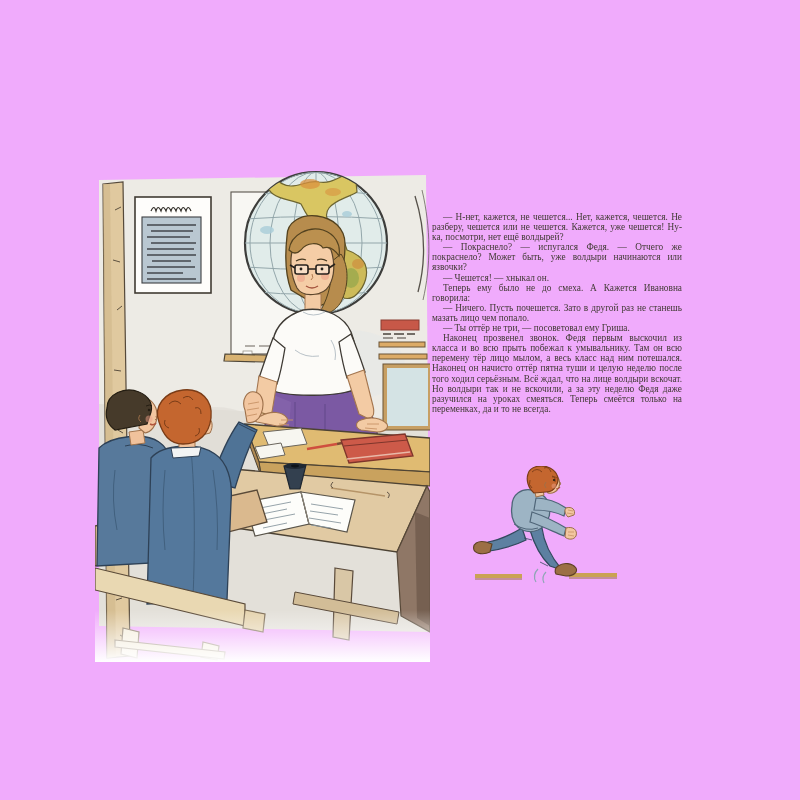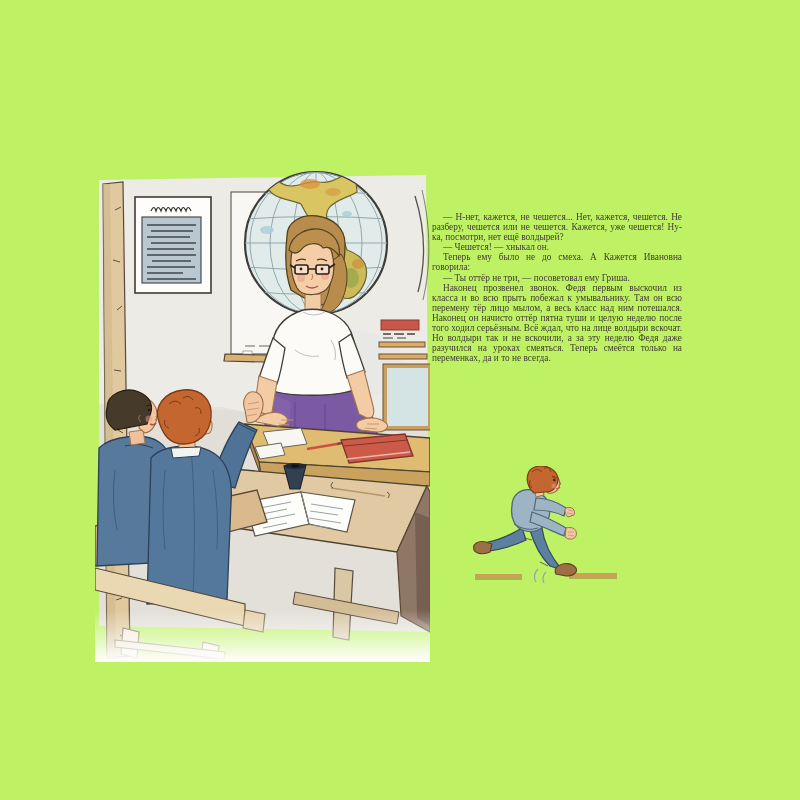--- a/index.html
+++ b/index.html
@@ -2,21 +2,21 @@
 <html lang="ru"><head>
 <meta charset="utf-8">
 <style>
   html,body { margin:0; padding:0; }
   body {
     width:800px; height:800px;
     background:#ffffff;
     position:relative;
     font-family:"Liberation Serif","DejaVu Serif",serif;
   }
-  .page { position:absolute; inset:0; background:#bef264; overflow:hidden; }
+  .page { position:absolute; inset:0; background:#f0abfc; overflow:hidden; }
   .illus { position:absolute; }
   .classroom { left:95px; top:170px; width:335px; height:492px; }
   .runner { left:472px; top:466px; width:168px; height:126px; }
   .story {
     position:absolute; left:432px; top:212px; width:250px;
     color:#403a33; font-size:9.3px; line-height:10.1px;
     text-align:justify;
   }
   .story p { margin:0; text-indent:11px; }
   svg { display:block; width:100%; height:100%; }
@@ -256,22 +256,24 @@
           <path d="M150 440 L170 444 L168 462 L148 458 Z" fill="#e5d3ae"></path>
         </g>
       </g>
 
       <rect x="0" y="440" width="335" height="52" fill="url(#fadeBottom)"></rect>
     </svg>
   </div>
 
   <div class="story">
     <p>— Н-нет, кажется, не чешется... Нет, кажется, чешется. Не разберу, чешется или не чешется. Кажется, уже чешется! Ну-ка, посмотри, нет ещё волдырей?</p>
+    <p>— Покраснело? — испугался Федя. — Отчего же покраснело? Может быть, уже волдыри начинаются или язвочки?</p>
     <p>— Чешется! — хныкал он.</p>
     <p>Теперь ему было не до смеха. А Кажется Ивановна говорила:</p>
+    <p>— Ничего. Пусть почешется. Зато в другой раз не станешь мазать лицо чем попало.</p>
     <p>— Ты оттёр не три, — посоветовал ему Гриша.</p>
     <p>Наконец прозвенел звонок. Федя первым выскочил из класса и во всю прыть побежал к умывальнику. Там он всю перемену тёр лицо мылом, а весь класс над ним потешался. Наконец он начисто оттёр пятна туши и целую неделю после того ходил серьёзным. Всё ждал, что на лице волдыри вскочат. Но волдыри так и не вскочили, а за эту неделю Федя даже разучился на уроках смеяться. Теперь смеётся только на переменках, да и то не всегда.</p>
   </div>
 
   <div class="illus runner">
     <svg viewBox="0 0 168 126">
       <g>
         <path d="M3 110 H50" stroke="#caa253" stroke-width="4"></path>
         <path d="M3 113 H50" stroke="#96743a" stroke-width="1.2"></path>
         <path d="M97 109 H145" stroke="#caa253" stroke-width="4"></path>

